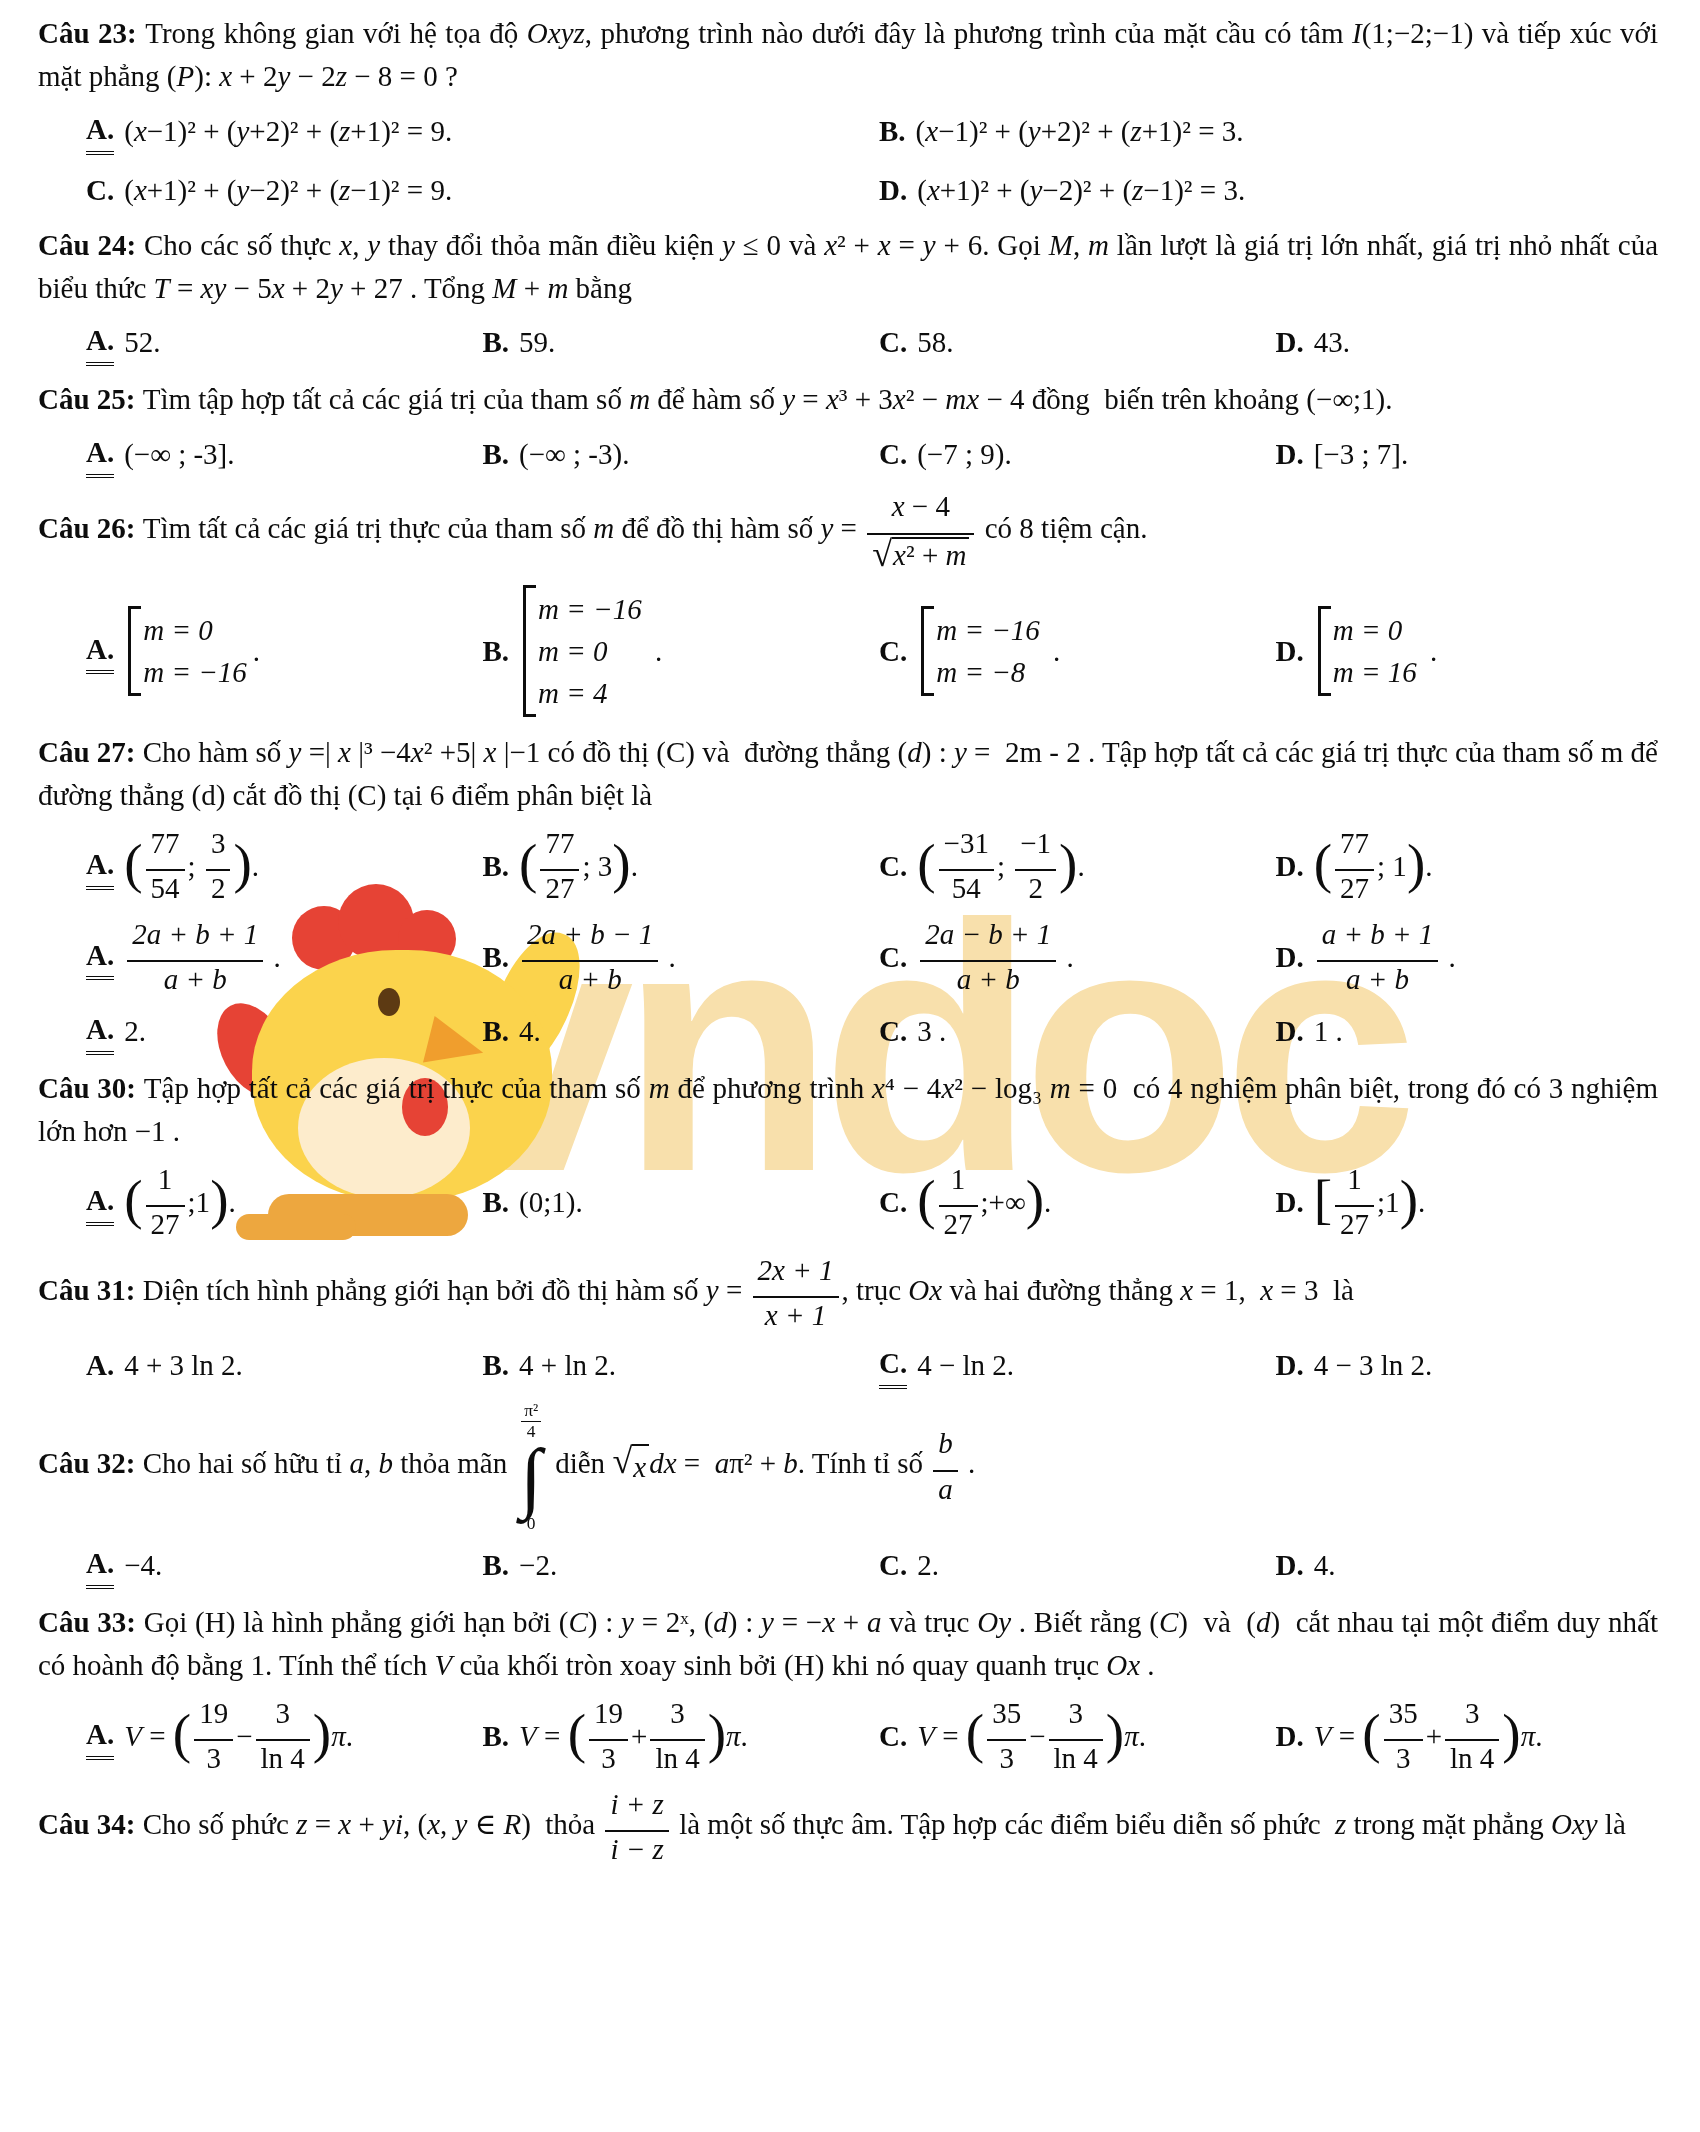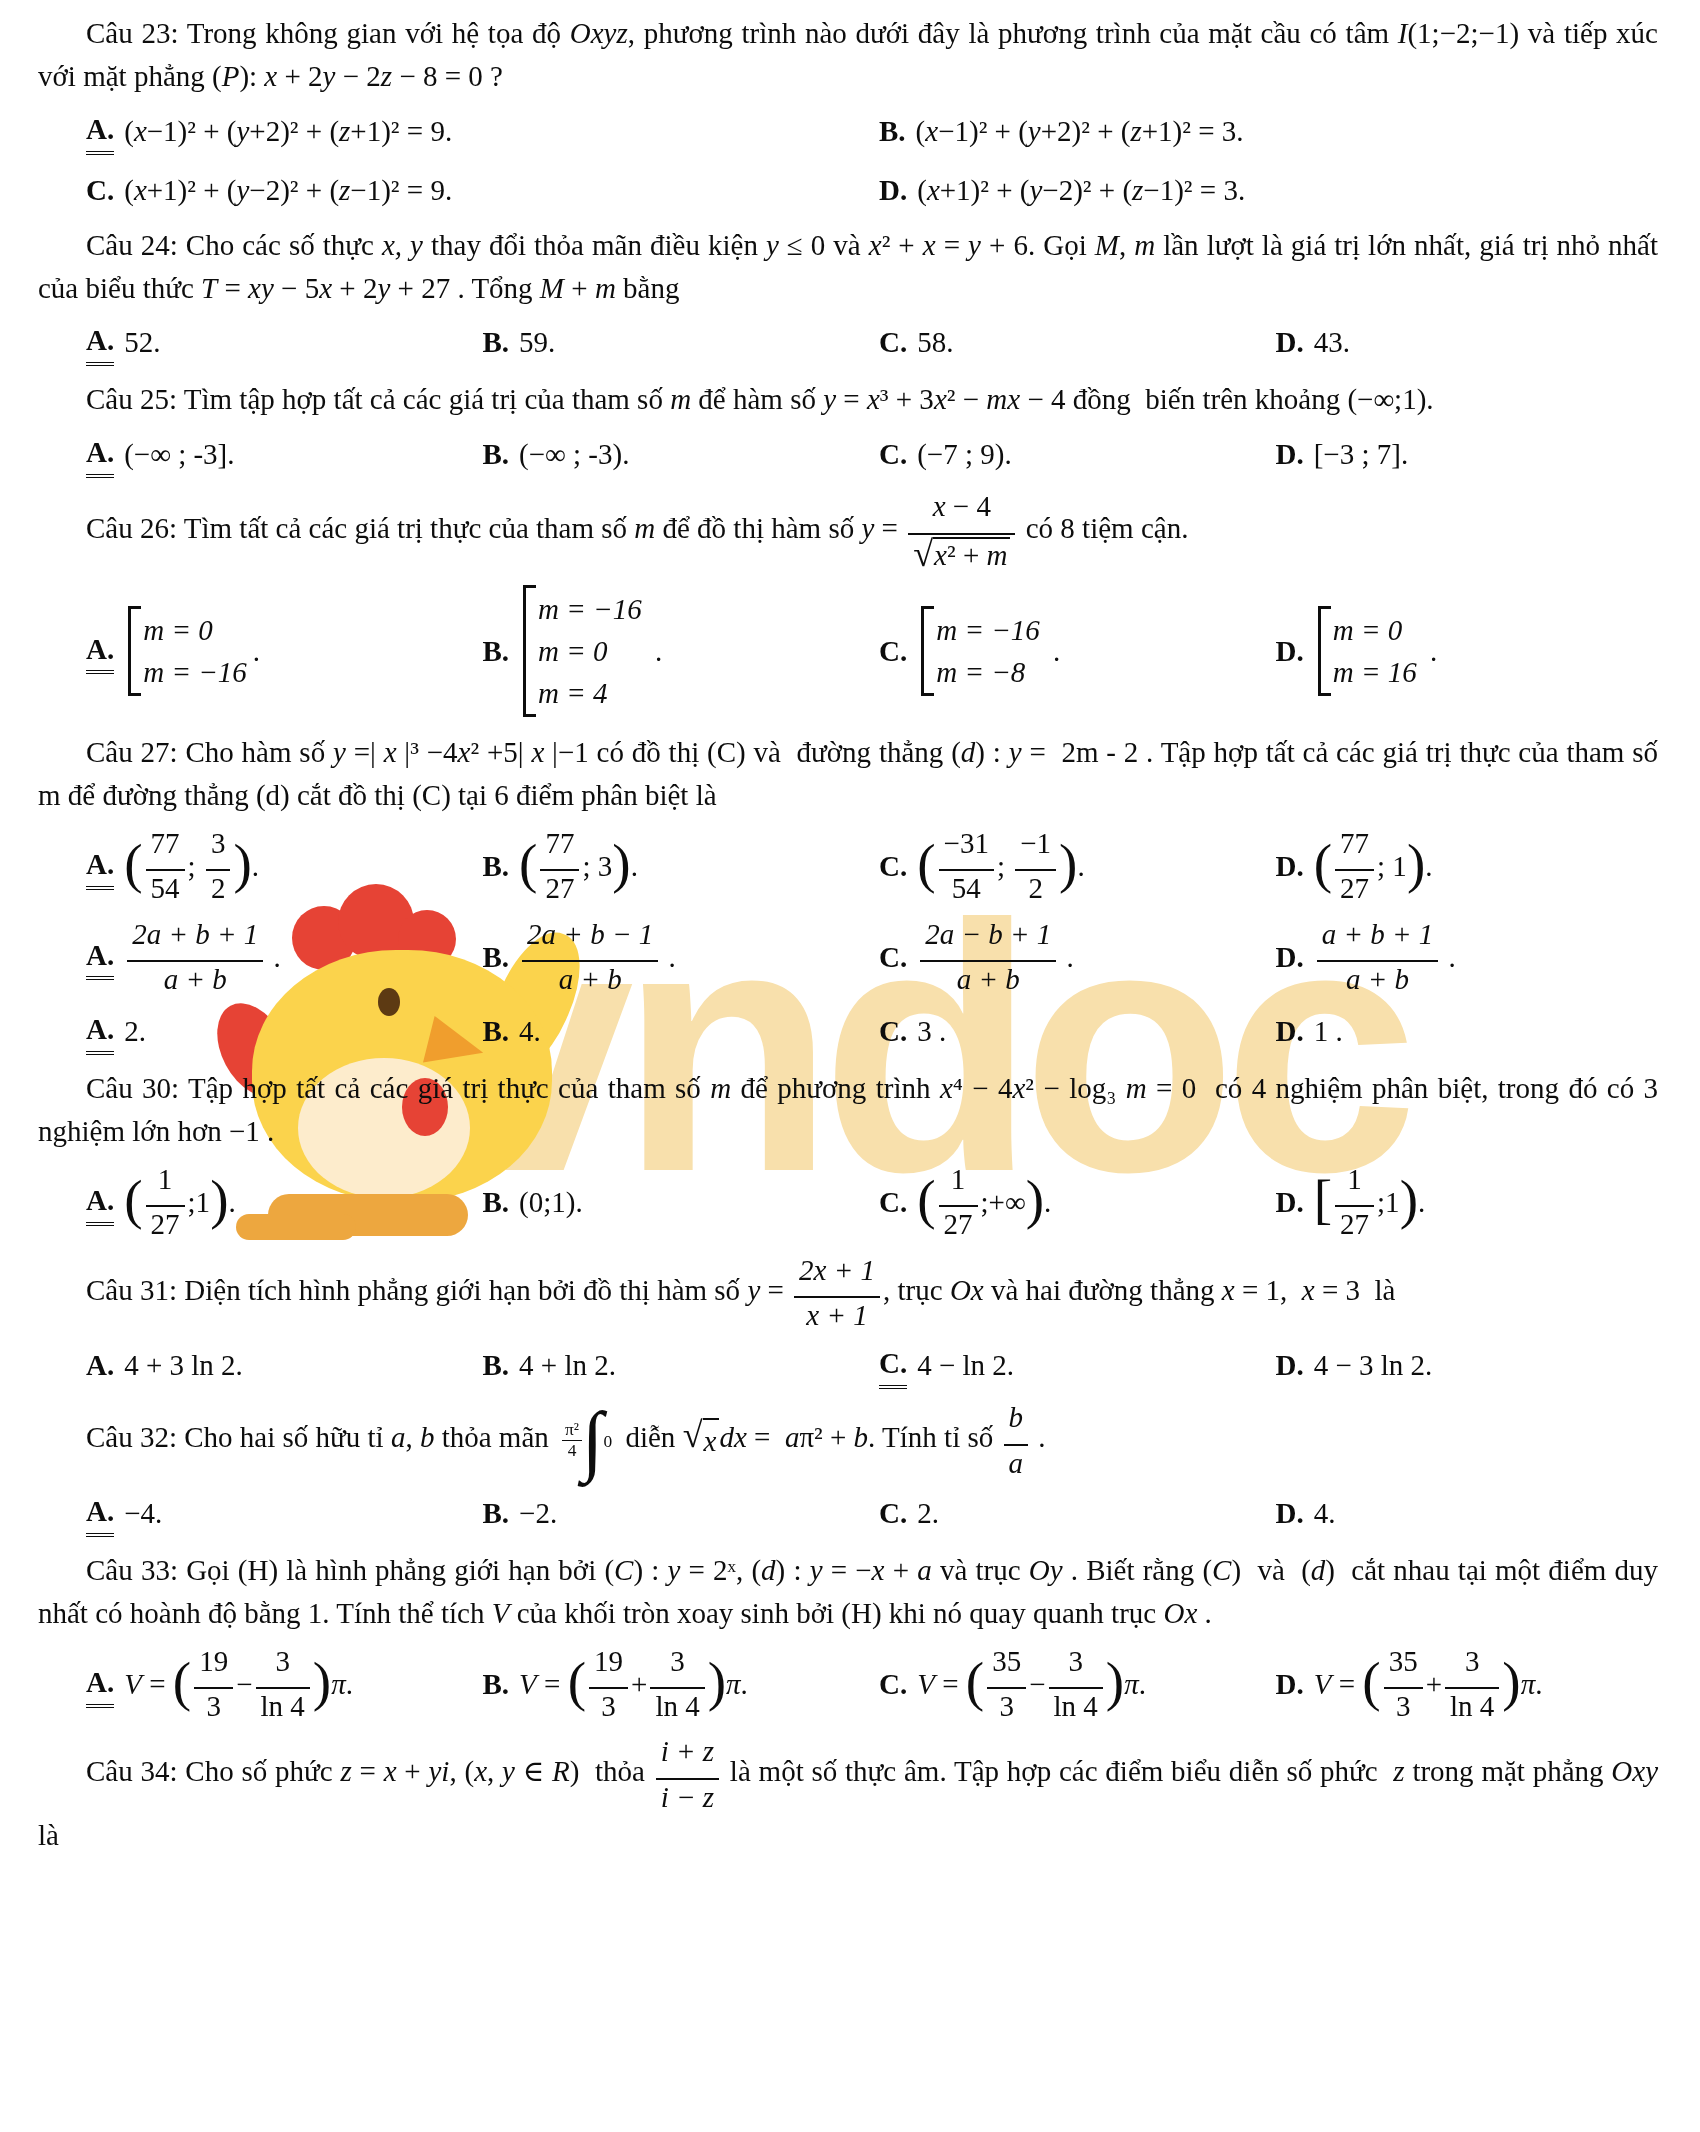--- a/index.html
+++ b/index.html
@@ -22,21 +22,21 @@
   .wm-text{
     position:absolute;left:438px;top:872px;
     font-family:"Liberation Sans","DejaVu Sans",sans-serif;
     font-weight:bold;font-size:352px;line-height:1;
     letter-spacing:-14px;color:#f8e0ac;
   }
   .wm-shape{position:absolute;}
   
   .q{margin:0 0 12px 0;}
   .qbody{text-align:justify;}
-  .qnum{font-weight:normal;margin-left:48px;}
+  .qnum{font-weight:bold;}
   .opts{display:grid;margin:10px 0 2px 48px;column-gap:14px;row-gap:14px;align-items:center;}
   .opt{display:flex;align-items:center;gap:10px;min-height:40px;}
   .okey{font-weight:bold;white-space:nowrap;align-self:center;}
   .okey.correct{border-bottom:4px double #0d0d0d;}
   .obody{display:inline-flex;align-items:center;flex-wrap:nowrap;}
   .rn{white-space:pre-wrap;}
   .it{font-style:italic;}
   
   .frac{display:inline-block;text-align:center;vertical-align:middle;margin:0 3px;line-height:1.15;}
   .frac.it{}
@@ -48,21 +48,21 @@
   .rbody{border-top:2px solid #0d0d0d;padding:0 3px 0 1px;}
   
   .cases{display:inline-block;position:relative;border-left:3px solid #0d0d0d;padding:3px 4px 3px 12px;margin:2px 2px 2px 4px;text-align:left;vertical-align:middle;}
   .cases::before,.cases::after{content:"";position:absolute;left:0;width:10px;height:3px;background:#0d0d0d;}
   .cases::before{top:0;}
   .cases::after{bottom:0;}
   .crow{display:block;font-style:italic;line-height:1.45;}
   
   .bigp{font-size:1.9em;font-weight:300;line-height:.85;vertical-align:middle;transform:translateY(-2px);}
   
-  .intg{display:inline-flex;flex-direction:row;align-items:center;vertical-align:middle;margin:0 6px;line-height:1;}
+  .intg{display:inline-flex;flex-direction:column;align-items:center;vertical-align:middle;margin:0 6px;line-height:1;}
   .mfrac{display:inline-block;text-align:center;font-size:.60em;line-height:1.1;}
   .mfrac .fn{border-bottom:1.5px solid #0d0d0d;padding:0 3px 1px 3px;}
   .mfrac .fd{padding:0;}
   .isym{font-size:2.7em;line-height:.9;}
   .ilow{font-size:.60em;margin-top:2px;}
 </style>
 </head>
 <body>
 
 <div class="page">

